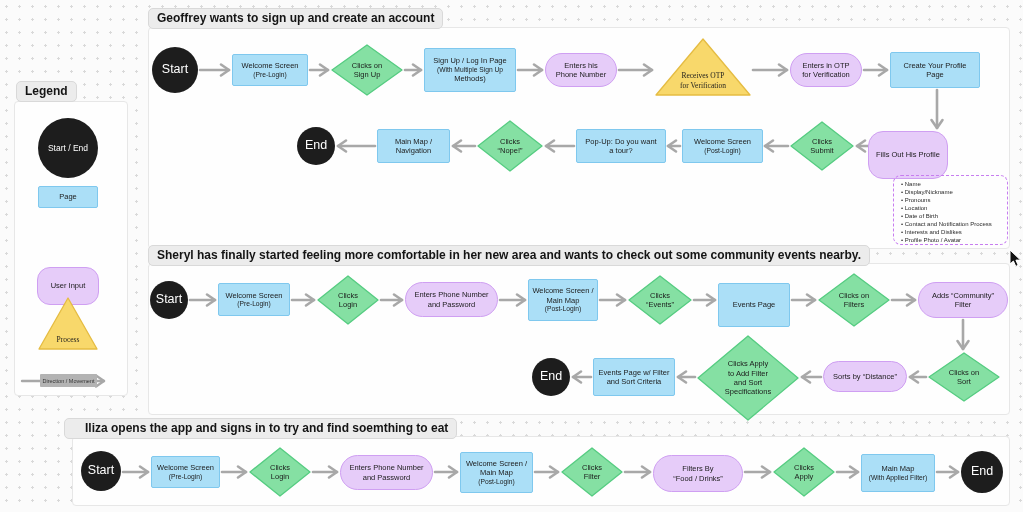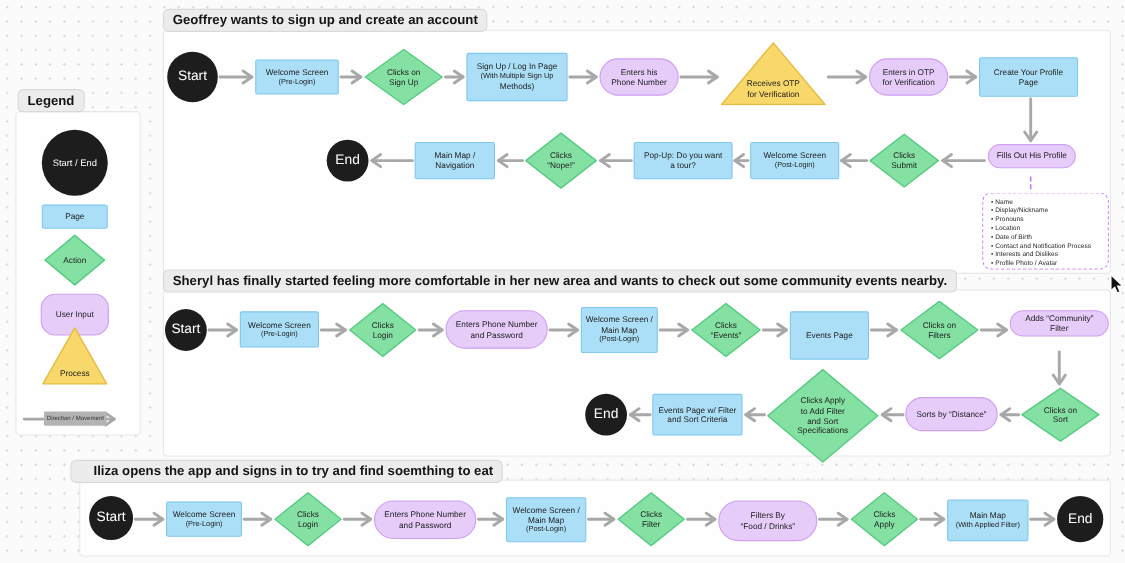--- a/index.html
+++ b/index.html
@@ -26,21 +26,21 @@
     text-align:center; box-sizing:border-box; z-index:3;
   }
   .node .txt { position:relative; font-size:7.5px; line-height:1.25; color:#1c1c1c; z-index:2; }
   .node .txt .line { display:block; white-space:nowrap; }
   .node .txt .sm { font-size:6.7px; }
   .node-circle { border-radius:50%; color:#ffffff; font-weight:500; }
   .node-circle .txt { color:#ffffff; font-size:12.5px; }
   .node-rect { border-radius:2px; }
   .shape-svg { position:absolute; left:0; top:0; width:100%; height:100%; z-index:1; }
   .tri-text { align-items:flex-end !important; }
-  .tri-text .txt { padding-bottom:6px; }
+  .tri-text .txt { padding-bottom:6px;font-family:Liberation Serif, serif; }
   .note-box {
     position:absolute; border:1.5px dashed #c77df0; border-radius:8px;
     padding:4px 6px 3px 7px; z-index:3; box-sizing:border-box;
   }
   .note-box .bullet { font-size:6px; line-height:8px; color:#2a2a2a; white-space:nowrap; }
   .legend-panel {
     position:absolute; background:#fefefe; border:1px solid #e7e7e7;
     border-radius:4px; z-index:1;
   }
   .legend-label-box {
@@ -299,21 +299,21 @@
       </div>
       <div class="node" style="left: 790px; top: 121px; width: 64px; height: 50px;">
         <svg class="shape-svg" viewBox="0 0 64 50">
           <polygon points="32,1 63,25 32,49 1,25" fill="#85e0a3" stroke="#55cc81" stroke-width="1.3" stroke-linejoin="round"></polygon>
         </svg>
         <div class="txt">
           <span class="line">Clicks</span>
           <span class="line">Submit</span>
         </div>
       </div>
-      <div class="node" style="left: 898px; top: 131px; width: 80px; height: 22px; background: rgb(230, 204, 249); border: 1px solid rgb(207, 159, 242); border-radius: 15px;">
+      <div class="node" style="left: 868px; top: 131px; width: 80px; height: 48px; background: rgb(230, 204, 249); border: 1px solid rgb(207, 159, 242); border-radius: 15px;">
         <div class="txt">
           <span class="line">Fills Out His Profile</span>
         </div>
       </div>
       <div class="note-box" style="left: 893px; top: 175px; width: 115px; height: 70px;">
         <div class="bullet">• Name</div>
         <div class="bullet">• Display/Nickname</div>
         <div class="bullet">• Pronouns</div>
         <div class="bullet">• Location</div>
         <div class="bullet">• Date of Birth</div>
@@ -372,21 +372,21 @@
       </div>
       <div class="node" style="left: 818px; top: 273px; width: 72px; height: 54px;">
         <svg class="shape-svg" viewBox="0 0 72 54">
           <polygon points="36,1 71,27 36,53 1,27" fill="#85e0a3" stroke="#55cc81" stroke-width="1.3" stroke-linejoin="round"></polygon>
         </svg>
         <div class="txt">
           <span class="line">Clicks on</span>
           <span class="line">Filters</span>
         </div>
       </div>
-      <div class="node" style="left: 918px; top: 282px; width: 90px; height: 24px; background: rgb(230, 204, 249); border: 1px solid rgb(207, 159, 242); border-radius: 18px;">
+      <div class="node" style="left: 918px; top: 282px; width: 90px; height: 36px; background: rgb(230, 204, 249); border: 1px solid rgb(207, 159, 242); border-radius: 18px;">
         <div class="txt">
           <span class="line">Adds “Community”</span>
           <span class="line">Filter</span>
         </div>
       </div>
       <div class="node" style="left: 928px; top: 352px; width: 72px; height: 50px;">
         <svg class="shape-svg" viewBox="0 0 72 50">
           <polygon points="36,1 71,25 36,49 1,25" fill="#85e0a3" stroke="#55cc81" stroke-width="1.3" stroke-linejoin="round"></polygon>
         </svg>
         <div class="txt">
@@ -498,28 +498,20 @@
 <div class="node node-circle" style="left: 38px; top: 118px; width: 60px; height: 60px; background: rgb(29, 29, 29);">
       <div class="txt" style="font-size: 8.5px;">
         <span class="line">Start / End</span>
       </div>
     </div>
     <div class="node node-rect" style="left: 38px; top: 186px; width: 60px; height: 22px; background: rgb(171, 223, 247); border: 1px solid rgb(127, 200, 238);">
       <div class="txt">
         <span class="line">Page</span>
       </div>
     </div>
-    <div class="node" style="left: 40px; top: 213px; width: 56px; height: 47px;">
-      <svg class="shape-svg" viewBox="0 0 56 47">
-        <polygon points="28,1 55,23.5 28,46 1,23.5" fill="#85e0a3" stroke="#55cc81" stroke-width="1.3" stroke-linejoin="round"></polygon>
-      </svg>
-      <div class="txt">
-        <span class="line">Action</span>
-      </div>
-    </div>
     <div class="node" style="left: 37px; top: 267px; width: 62px; height: 38px; background: rgb(230, 204, 249); border: 1px solid rgb(207, 159, 242); border-radius: 13px; align-items: center;">
       <div class="txt">
         <span class="line">User Input</span>
       </div>
     </div>
     <div class="node tri-text" style="left: 38px; top: 297px; width: 60px; height: 53px;">
       <svg class="shape-svg" viewBox="0 0 60 53">
         <polygon points="30,1 1,52 59,52" fill="#f8d86b" stroke="#e5bc42" stroke-width="1.3" stroke-linejoin="round"></polygon>
       </svg>
       <div class="txt">

